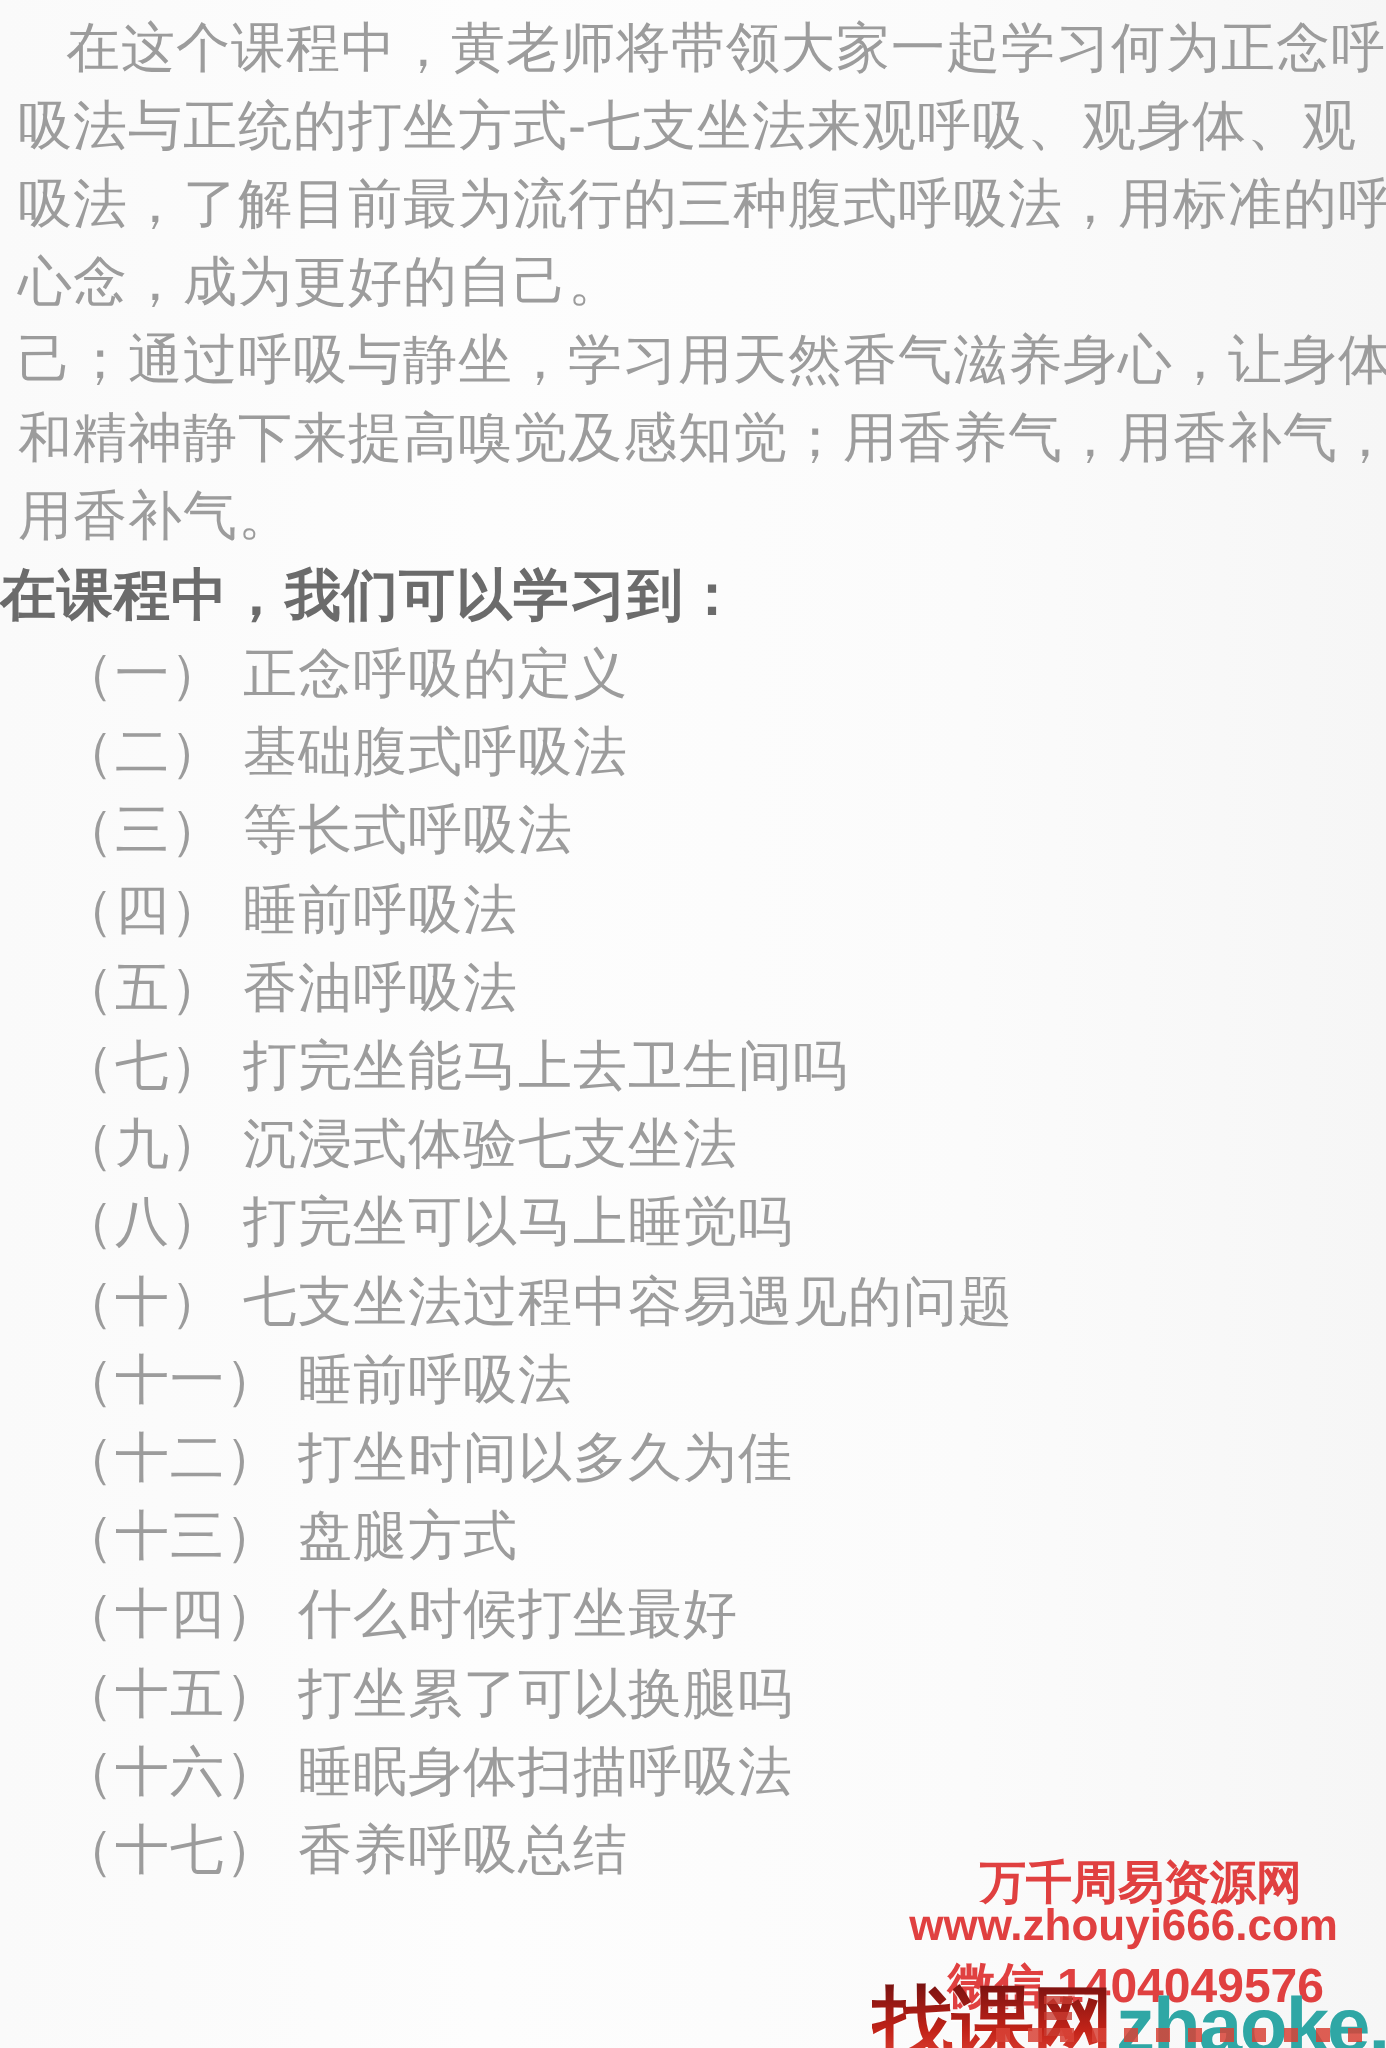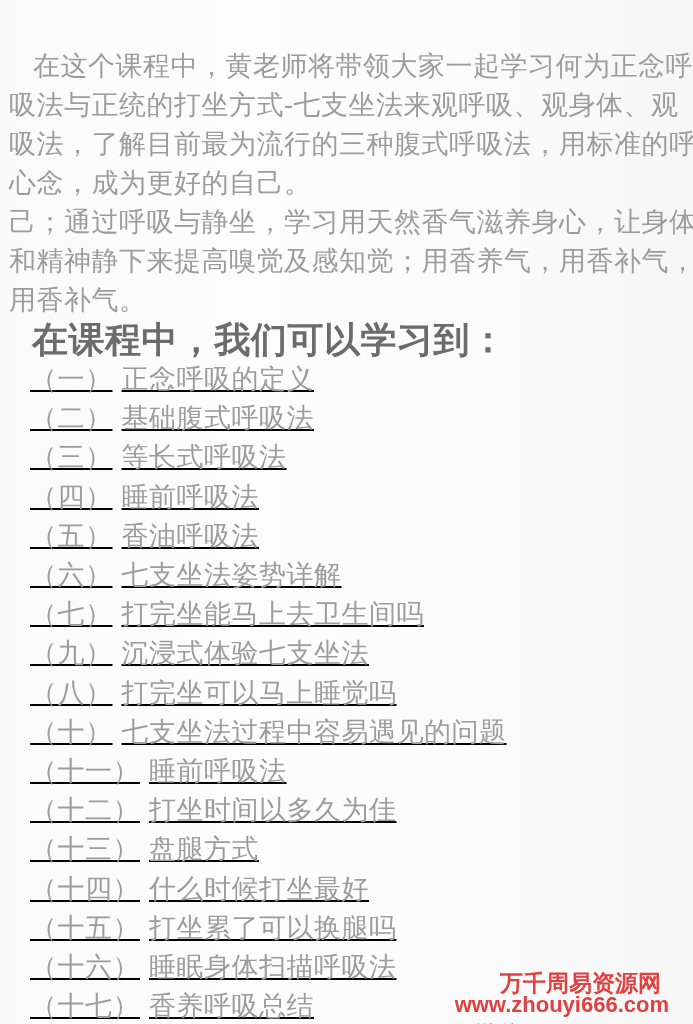--- a/index.html
+++ b/index.html
@@ -2,53 +2,53 @@
 <html><head>
 <meta charset="utf-8">
 <style>
   html, body { margin: 0; padding: 0; }
   body {
     width: 693px; height: 1024px;
     background: linear-gradient(90deg, #fafafa 0%, #fdfdfd 35%, #fbfbfb 70%, #f6f6f6 100%);
     font-family: "Liberation Sans", "DejaVu Sans", sans-serif;
     overflow: hidden; position: relative;
   }
-  .page { position: relative; width: 693px; height: 794px; margin-top: 42px; }
+  .page { position: relative; width: 693px; height: 794px; }
 
   
   .intro { padding: 5px 0 0 9px; }
   .para { margin: 0; }
   .line {
     font-size: 27px; line-height: 39px; color: #9c9c9c;
     letter-spacing: 0.5px; white-space: nowrap;
   }
   .line.first { text-indent: 24px; }
 
   
   .section-header {
-    margin: 0; padding-left: 32px;
-    font-size: 36px; line-height: 40px; font-weight: bold;
+    margin: 0; 
+    font-size: 28px; line-height: 40px; font-weight: bold;
     color: #6b6b6b; letter-spacing: 0.5px; white-space: nowrap;
   }
 
   
-  .course-list { list-style: none; margin: 0; padding: 0 0 0 30px; text-decoration: underline; }
+  .course-list { list-style: none; margin: 0; padding: 0 0 0 30px; }
   .course-item {
     font-size: 27px; line-height: 39.2px; color: #9c9c9c;
     letter-spacing: 0.5px; white-space: nowrap;
   }
   .course-item .num { color: #9c9c9c; }
   .course-item .title { margin-left: 9px; }
 
   
   .wm-red {
     position: absolute; color: #e04040; font-weight: 700;
     white-space: nowrap; text-align: right; z-index: 1;
   }
-  .wm-site-name { top: 926px; right: 32px; font-size: 23px; }
+  .wm-site-name { top: 926px; right: 42px; font-size: 23px; }
   .wm-site-url  { top: 950px; right: 24px; font-size: 22px; }
   .wm-wechat    { top: 977px; right: 31px; font-size: 24px; }
 
   .wm-brand-row {
     position: absolute; left: 436px; top: 985px;
     display: flex; align-items: baseline; z-index: 2; white-space: nowrap;
   }
   .wm-brand {
     font-size: 41px; font-weight: 900; letter-spacing: -1px;
     background: linear-gradient(180deg, #6d0f0f 5%, #c22318 55%, #f0564a 100%);
@@ -92,21 +92,20 @@
     </section>
 
   <h2 class="section-header">在课程中，我们可以学习到：</h2>
 
   <ul class="course-list">
       <li class="course-item"><span class="num">（一）</span><span class="title">正念呼吸的定义</span></li>
       <li class="course-item"><span class="num">（二）</span><span class="title">基础腹式呼吸法</span></li>
       <li class="course-item"><span class="num">（三）</span><span class="title">等长式呼吸法</span></li>
       <li class="course-item"><span class="num">（四）</span><span class="title">睡前呼吸法</span></li>
       <li class="course-item"><span class="num">（五）</span><span class="title">香油呼吸法</span></li>
-      <li class="course-item"><span class="num">（六）</span><span class="title">七支坐法姿势详解</span></li>
       <li class="course-item"><span class="num">（七）</span><span class="title">打完坐能马上去卫生间吗</span></li>
       <li class="course-item"><span class="num">（九）</span><span class="title">沉浸式体验七支坐法</span></li>
       <li class="course-item"><span class="num">（八）</span><span class="title">打完坐可以马上睡觉吗</span></li>
       <li class="course-item"><span class="num">（十）</span><span class="title">七支坐法过程中容易遇见的问题</span></li>
       <li class="course-item"><span class="num">（十一）</span><span class="title">睡前呼吸法</span></li>
       <li class="course-item"><span class="num">（十二）</span><span class="title">打坐时间以多久为佳</span></li>
       <li class="course-item"><span class="num">（十三）</span><span class="title">盘腿方式</span></li>
       <li class="course-item"><span class="num">（十四）</span><span class="title">什么时候打坐最好</span></li>
       <li class="course-item"><span class="num">（十五）</span><span class="title">打坐累了可以换腿吗</span></li>
       <li class="course-item"><span class="num">（十六）</span><span class="title">睡眠身体扫描呼吸法</span></li>

